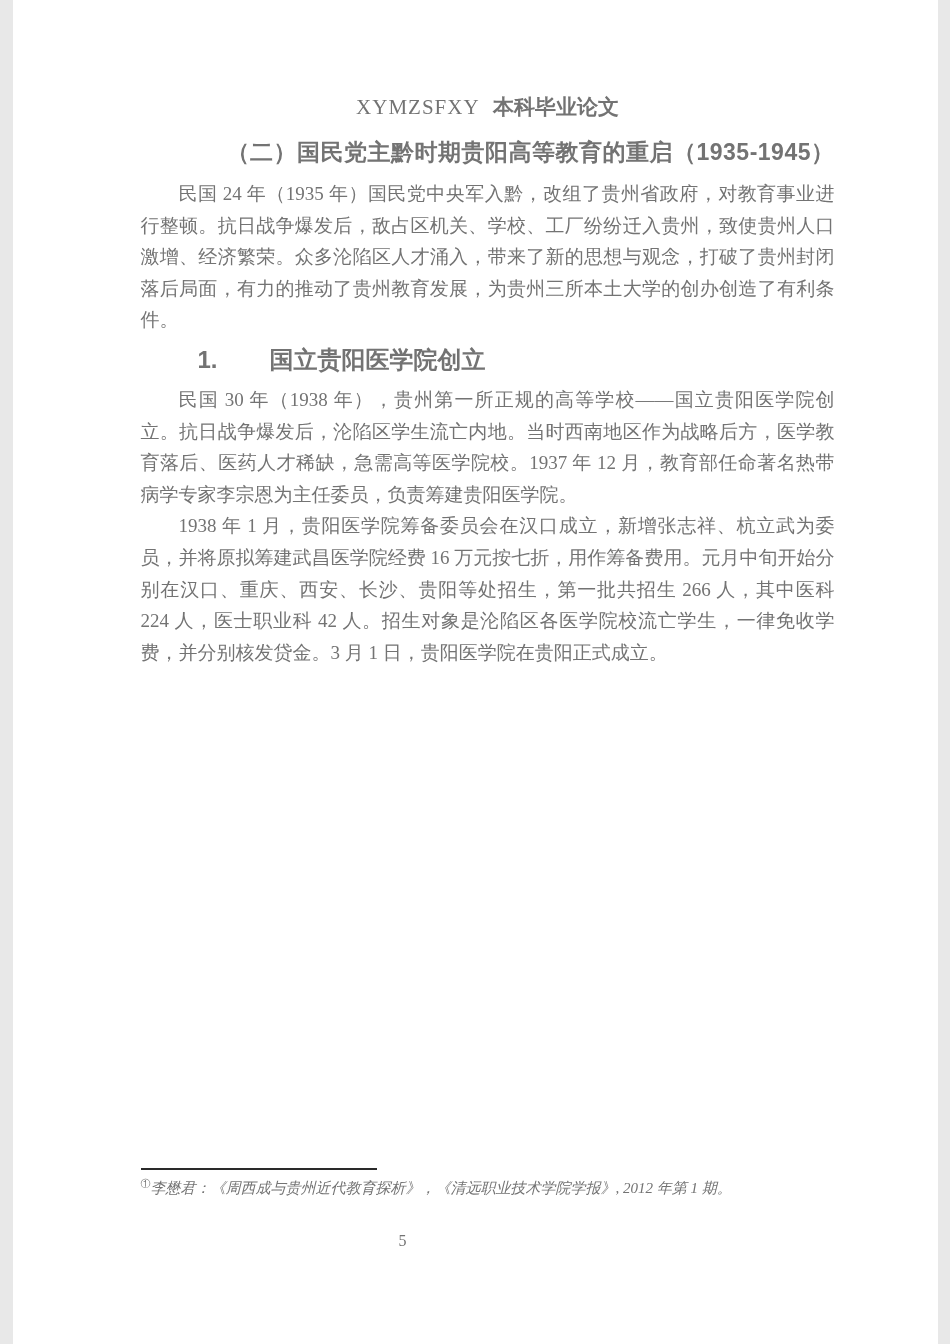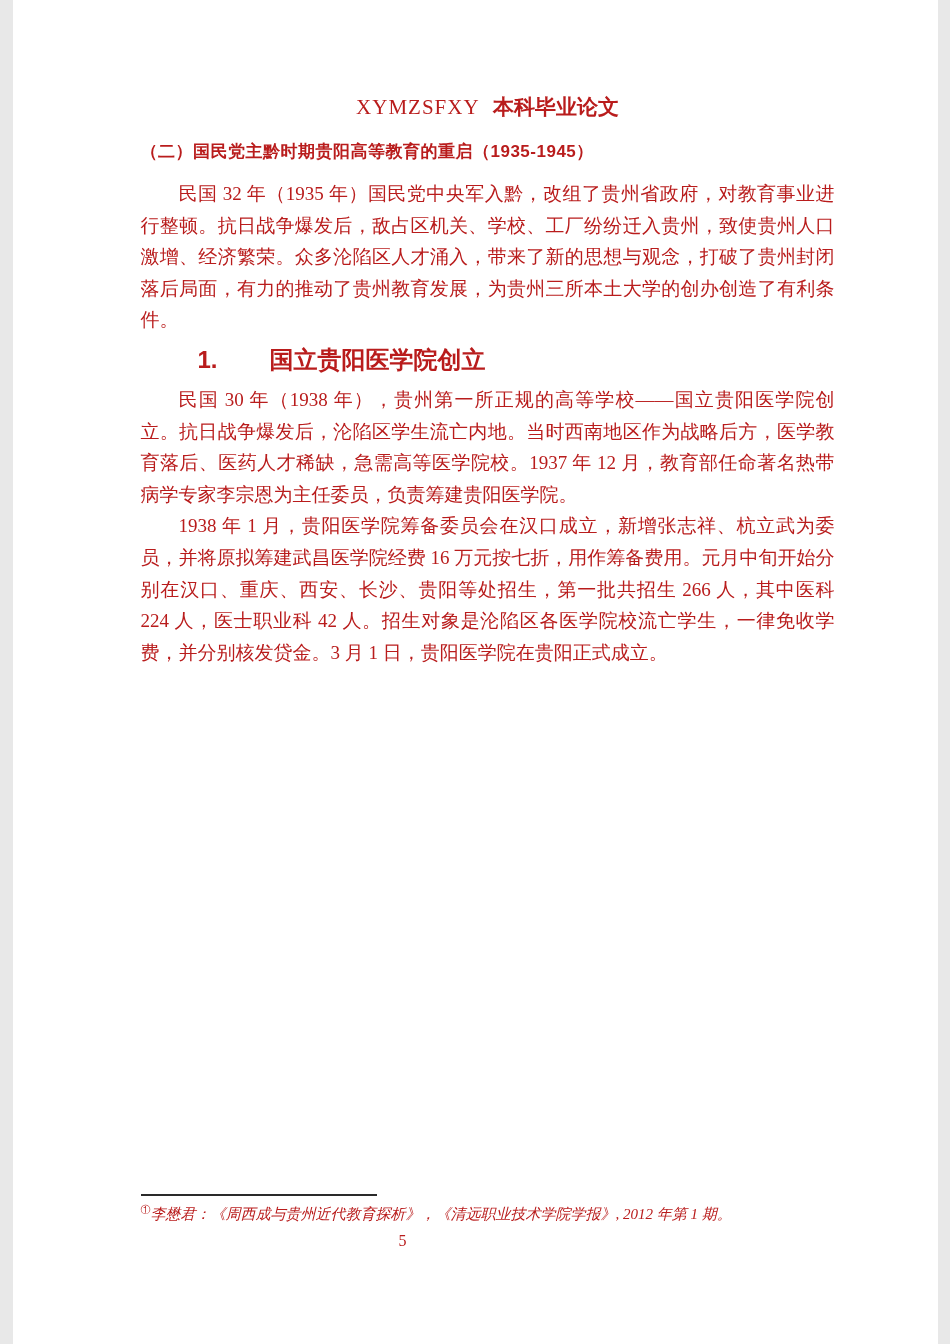--- a/index.html
+++ b/index.html
@@ -2,21 +2,21 @@
 <html lang="zh"><head>
 <meta charset="utf-8">
 <style>
   html, body { margin: 0; padding: 0; background: #e8e8e8; }
   .page {
     position: relative;
     width: 925px;
     height: 1344px;
     margin: 0 auto;
     background: #ffffff;
-    color: #b91c1c;
+    color: #737373;
     font-family: "Liberation Serif", "DejaVu Serif", serif;
     overflow: hidden;
   }
   .content {
     position: absolute;
     left: 128px;
     top: 92px;
     width: 694px;
   }
   .doc-header {
@@ -44,40 +44,40 @@
     text-indent: 2em;
   }
   p.no-indent { text-indent: 0; }
   sup.fn-ref {
     font-size: 12px;
     line-height: 0;
     vertical-align: super;
   }
   h2.section-heading {
     margin: 12px 0 8px 0;
-    font-size: 17px;
+    font-size: 23px;
     line-height: 36px;
     font-weight: bold;
-    text-align: left;
+    text-align: right;
     font-family: "Liberation Sans", "DejaVu Sans", sans-serif;
     letter-spacing: 0.5px;
   }
   h3.subsection-heading {
     margin: 9px 0 9px 0;
     font-size: 24px;
     line-height: 30px;
     font-weight: bold;
     font-family: "Liberation Sans", "DejaVu Sans", sans-serif;
     padding-left: 57px;
   }
   h3.subsection-heading .sub-num { margin-right: 52px; }
   .footnote-block {
     position: absolute;
     left: 128px;
-    top: 1194px;
+    top: 1168px;
     width: 694px;
   }
   .footnote-rule {
     width: 236px;
     height: 0;
     border-top: 2px solid #2a2a2a;
     margin-bottom: 7px;
   }
   .footnote-line {
     font-size: 15px;
@@ -111,21 +111,21 @@
     <div class="doc-header">
       <span class="latin">XYMZSFXY</span>
       <span class="cjk">本科毕业论文</span>
     </div>
 
 
 
 
     <h2 class="section-heading">（二）国民党主黔时期贵阳高等教育的重启（1935-1945）</h2>
 
-    <p class="body-para">民国 32 年（1935 年）国民党中央军入黔，改组了贵州省政府，对教育事业进行整顿。抗日战争爆发后，敌占区机关、学校、工厂纷纷迁入贵州，致使贵州人口激增、经济繁荣。众多沦陷区人才涌入，带来了新的思想与观念，打破了贵州封闭落后局面，有力的推动了贵州教育发展，为贵州三所本土大学的创办创造了有利条件。</p>
+    <p class="body-para">民国 24 年（1935 年）国民党中央军入黔，改组了贵州省政府，对教育事业进行整顿。抗日战争爆发后，敌占区机关、学校、工厂纷纷迁入贵州，致使贵州人口激增、经济繁荣。众多沦陷区人才涌入，带来了新的思想与观念，打破了贵州封闭落后局面，有力的推动了贵州教育发展，为贵州三所本土大学的创办创造了有利条件。</p>
 
     <h3 class="subsection-heading">
       <span class="sub-num">1.</span><span>国立贵阳医学院创立</span>
     </h3>
 
     <p class="body-para">民国 30 年（1938 年），贵州第一所正规的高等学校——国立贵阳医学院创立。抗日战争爆发后，沦陷区学生流亡内地。当时西南地区作为战略后方，医学教育落后、医药人才稀缺，急需高等医学院校。1937 年 12 月，教育部任命著名热带病学专家李宗恩为主任委员，负责筹建贵阳医学院。</p>
 
     <p class="body-para">1938 年 1 月，贵阳医学院筹备委员会在汉口成立，新增张志祥、杭立武为委员，并将原拟筹建武昌医学院经费 16 万元按七折，用作筹备费用。元月中旬开始分别在汉口、重庆、西安、长沙、贵阳等处招生，第一批共招生 266 人，其中医科 224 人，医士职业科 42 人。招生对象是沦陷区各医学院校流亡学生，一律免收学费，并分别核发贷金。3 月 1 日，贵阳医学院在贵阳正式成立。</p>
 
   </div>

